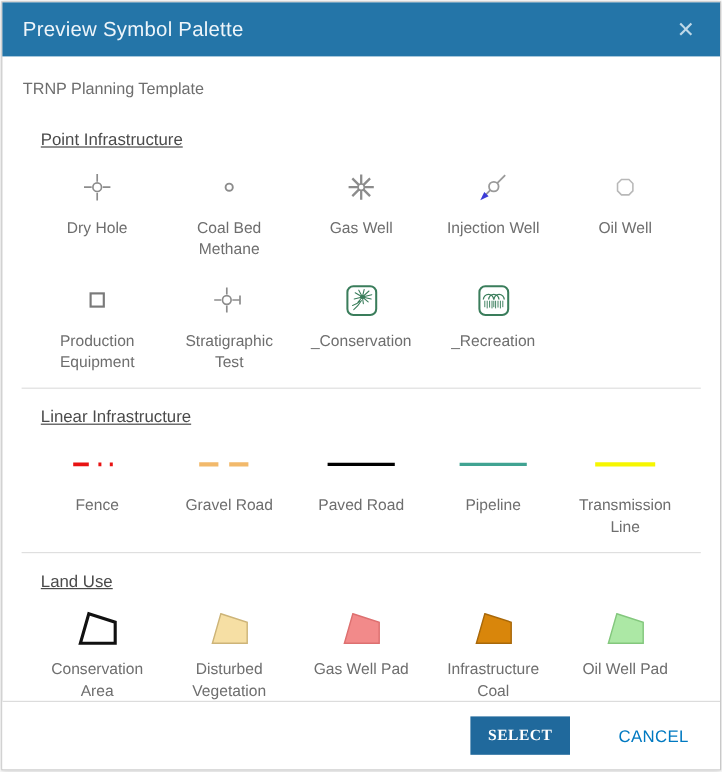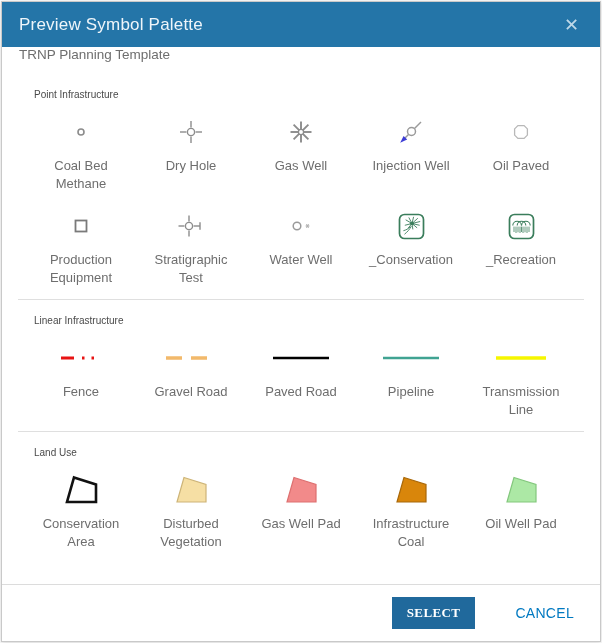--- a/index.html
+++ b/index.html
@@ -13,25 +13,25 @@
   }
   .header{
     flex:0 0 auto;height:45px;background:var(--header-bg,#2475a8);
     display:flex;align-items:center;padding:0 17px;
   }
   .dialog-title{color:#eef5fa;font-size:17px;letter-spacing:.2px;}
   .close{
     margin-left:auto;color:#bed8e8;font-size:18px;line-height:1;cursor:pointer;
     padding:2px 4px;user-select:none;
   }
-  .content{flex:1 1 auto;overflow:hidden;}
+  .content{flex:1 1 auto;padding-top:19px;overflow:hidden;}
   .template-name{color:#6e6e6e;font-size:13.5px;padding:0 17px;margin:0 0 12px 0;}
   .section{margin:0 16px;padding:15px 0 13px 0;}
   .section + .section{border-top:1px solid #dfdfdf;}
-  .section-title{color:#4a4a4a;font-size:10px;padding-left:16px;margin-bottom:4px;}
+  .section-title{color:#4a4a4a;font-size:14px;padding-left:16px;margin-bottom:4px;text-decoration:underline;}
   .grid{display:grid;grid-template-columns:repeat(5,1fr);margin:0 8px;row-gap:6px;}
   .cell{display:flex;flex-direction:column;align-items:center;padding-top:8px;}
   .sym{height:40px;display:flex;align-items:center;justify-content:center;}
   .cell-label{
     color:#6e6e6e;font-size:13px;text-align:center;max-width:97px;
     line-height:1.35;margin-top:5px;
   }
   .footer{
     flex:0 0 auto;height:56px;border-top:1px solid #dcdcdc;
     display:flex;align-items:center;justify-content:flex-end;
@@ -59,42 +59,42 @@
 
   <div class="content">
     <div class="template-name">TRNP Planning Template</div>
     <div>
         <div class="section">
           <div class="section-title">Point Infrastructure</div>
           <div class="grid">
             <div class="cell">
               <span class="sym">
                 <svg width="30" height="30" viewBox="0 0 30 30">
-                  <circle cx="15" cy="15" r="3" fill="none" stroke="#8c8c8c" stroke-width="1.6"></circle>
-                </svg>
-              </span>
-              <span class="cell-label">Coal Bed Methane</span>
-            </div>
-            <div class="cell">
-              <span class="sym">
-                <svg width="30" height="30" viewBox="0 0 30 30">
                   <g stroke="#8c8c8c" stroke-width="1.4" fill="none">
                     <circle cx="15" cy="15" r="3.6"></circle>
                     <line x1="15" y1="4" x2="15" y2="10.4"></line>
                     <line x1="15" y1="19.6" x2="15" y2="26"></line>
                     <line x1="4" y1="15" x2="10.4" y2="15"></line>
                     <line x1="19.6" y1="15" x2="26" y2="15"></line>
                   </g>
                 </svg>
               </span>
               <span class="cell-label">Dry Hole</span>
             </div>
             <div class="cell">
               <span class="sym">
                 <svg width="30" height="30" viewBox="0 0 30 30">
+                  <circle cx="15" cy="15" r="3" fill="none" stroke="#8c8c8c" stroke-width="1.6"></circle>
+                </svg>
+              </span>
+              <span class="cell-label">Coal Bed Methane</span>
+            </div>
+            <div class="cell">
+              <span class="sym">
+                <svg width="30" height="30" viewBox="0 0 30 30">
                   <g stroke="#8c8c8c" stroke-width="1.9">
                     <line x1="15" y1="4.5" x2="15" y2="25.5"></line>
                     <line x1="4.5" y1="15" x2="25.5" y2="15"></line>
                     <line x1="7.6" y1="7.6" x2="22.4" y2="22.4"></line>
                     <line x1="22.4" y1="7.6" x2="7.6" y2="22.4"></line>
                   </g>
                   <circle cx="15" cy="15" r="2.6" fill="#fff" stroke="#8c8c8c" stroke-width="1.3"></circle>
                 </svg>
               </span>
               <span class="cell-label">Gas Well</span>
@@ -108,21 +108,21 @@
                 </svg>
               </span>
               <span class="cell-label">Injection Well</span>
             </div>
             <div class="cell">
               <span class="sym">
                 <svg width="30" height="30" viewBox="0 0 30 30">
                   <polygon points="11.9,8.6 18.1,8.6 21.4,11.9 21.4,18.1 18.1,21.4 11.9,21.4 8.6,18.1 8.6,11.9" fill="none" stroke="#b8b8b8" stroke-width="1.3"></polygon>
                 </svg>
               </span>
-              <span class="cell-label">Oil Paved</span>
+              <span class="cell-label">Oil Well</span>
             </div>
             <div class="cell">
               <span class="sym">
                 <svg width="30" height="30" viewBox="0 0 30 30">
                   <rect x="9.5" y="9.5" width="11" height="11" fill="none" stroke="#7a7a7a" stroke-width="1.8"></rect>
                 </svg>
               </span>
               <span class="cell-label">Production Equipment</span>
             </div>
             <div class="cell">
@@ -132,33 +132,20 @@
                     <circle cx="14" cy="15" r="3.6"></circle>
                     <line x1="14" y1="4.5" x2="14" y2="10.4"></line>
                     <line x1="14" y1="19.6" x2="14" y2="25.5"></line>
                     <line x1="3.5" y1="15" x2="9.4" y2="15"></line>
                     <line x1="18.6" y1="15" x2="25" y2="15"></line>
                     <line x1="25" y1="11.3" x2="25" y2="18.7"></line>
                   </g>
                 </svg>
               </span>
               <span class="cell-label">Stratigraphic Test</span>
-            </div>
-            <div class="cell">
-              <span class="sym">
-                <svg width="34" height="30" viewBox="0 0 34 30">
-                  <circle cx="13" cy="15" r="3.8" fill="none" stroke="#9a9a9a" stroke-width="1.5"></circle>
-                  <g stroke="#b0b0b0" stroke-width="1.1">
-                    <line x1="22.4" y1="13.2" x2="24.6" y2="16.8"></line>
-                    <line x1="24.6" y1="13.2" x2="22.4" y2="16.8"></line>
-                    <line x1="21.6" y1="15" x2="25.4" y2="15"></line>
-                  </g>
-                </svg>
-              </span>
-              <span class="cell-label">Water Well</span>
             </div>
             <div class="cell">
               <span class="sym">
                 <svg width="27" height="27" viewBox="0 0 27 27">
                   <rect x="1.5" y="1.5" width="24" height="24" rx="5" fill="#fff" stroke="#3a7d5b" stroke-width="1.7"></rect>
                   <g stroke="#3a7d5b" stroke-width="0.9" fill="none" stroke-linecap="round">
                     <line x1="14" y1="10.5" x2="8" y2="7"></line>
                     <line x1="14" y1="10.5" x2="11" y2="4.8"></line>
                     <line x1="14" y1="10.5" x2="15.5" y2="4.2"></line>
                     <line x1="14" y1="10.5" x2="19.5" y2="5.5"></line>

